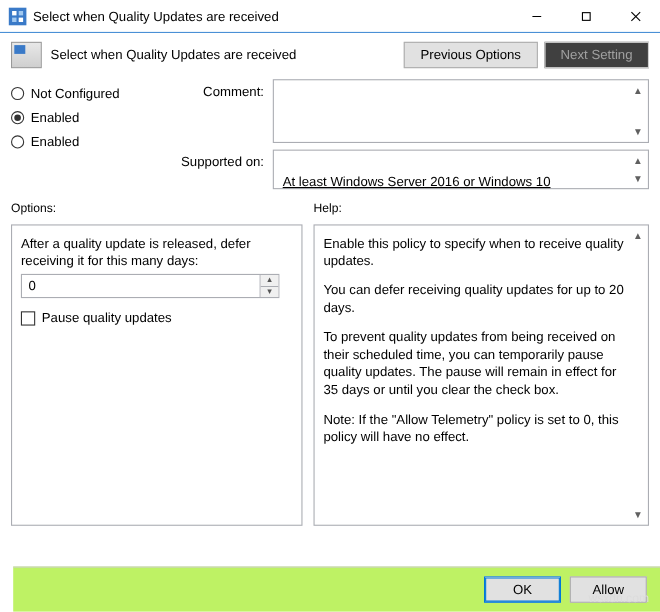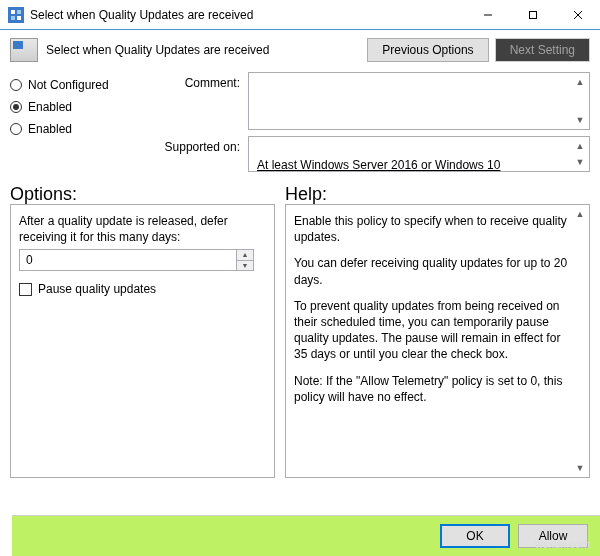--- a/index.html
+++ b/index.html
@@ -27,21 +27,21 @@
   .radio-inner { width: 6px; height: 6px; border-radius: 50%; background: #333; display: none; }
   .radio-item.selected .radio-inner { display: block; }
   .labeled-field { display: flex; flex: 1; gap: 8px; margin-bottom: 6px; }
   .field-label { width: 90px; text-align: right; padding-top: 4px; }
   .textarea-look { flex: 1; border: 1px solid #abadb3; background: #fff; position: relative; height: 58px; padding: 4px 18px 4px 6px; font-size: 12px; overflow: hidden; }
   .supported-box { flex: 1; border: 1px solid #abadb3; background: #fff; position: relative; height: 36px; padding: 21px 18px 4px 8px; font-size: 12px; text-decoration: underline; }
   .scroll-arrow { position: absolute; right: 1px; width: 16px; height: 16px; color: #606060; display:flex; align-items:center; justify-content:center; font-size:9px; user-select:none; }
   .scroll-arrow.up { top: 1px; }
   .scroll-arrow.down { bottom: 1px; }
   .panes { display: flex; gap: 10px; padding: 4px 10px 0 10px; }
-  .pane-label { font-size: 18px; margin-bottom: 16px; }
+  .pane-label { font-size: 11px; margin-bottom: 16px; }
   .options-col { width: 265px; display:flex; flex-direction:column; }
   .help-col { flex: 1; display:flex; flex-direction:column; }
   .pane-box { border: 1px solid #abadb3; background: #fff; padding: 8px 20px 8px 8px; position: relative; flex: 1; overflow: hidden; font-size: 12px; line-height: 1.35; }
   .options-box .desc { margin-bottom: 4px; }
   .spinner { display: flex; border: 1px solid #abadb3; height: 22px; width: 100%; margin: 2px 0 10px 0; }
   .spinner input { flex: 1; border: none; outline: none; padding: 2px 6px; font-size: 12px; }
   .spinner-btns { width: 17px; display: flex; flex-direction: column; border-left: 1px solid #abadb3; }
   .spinner-btn { flex: 1; display:flex; align-items:center; justify-content:center; font-size:7px; color:#555; background:#f0f0f0; cursor:pointer; }
   .spinner-btn:first-child { border-bottom: 1px solid #abadb3; }
   .checkbox-row { display: flex; align-items: center; gap: 6px; cursor: pointer; }

